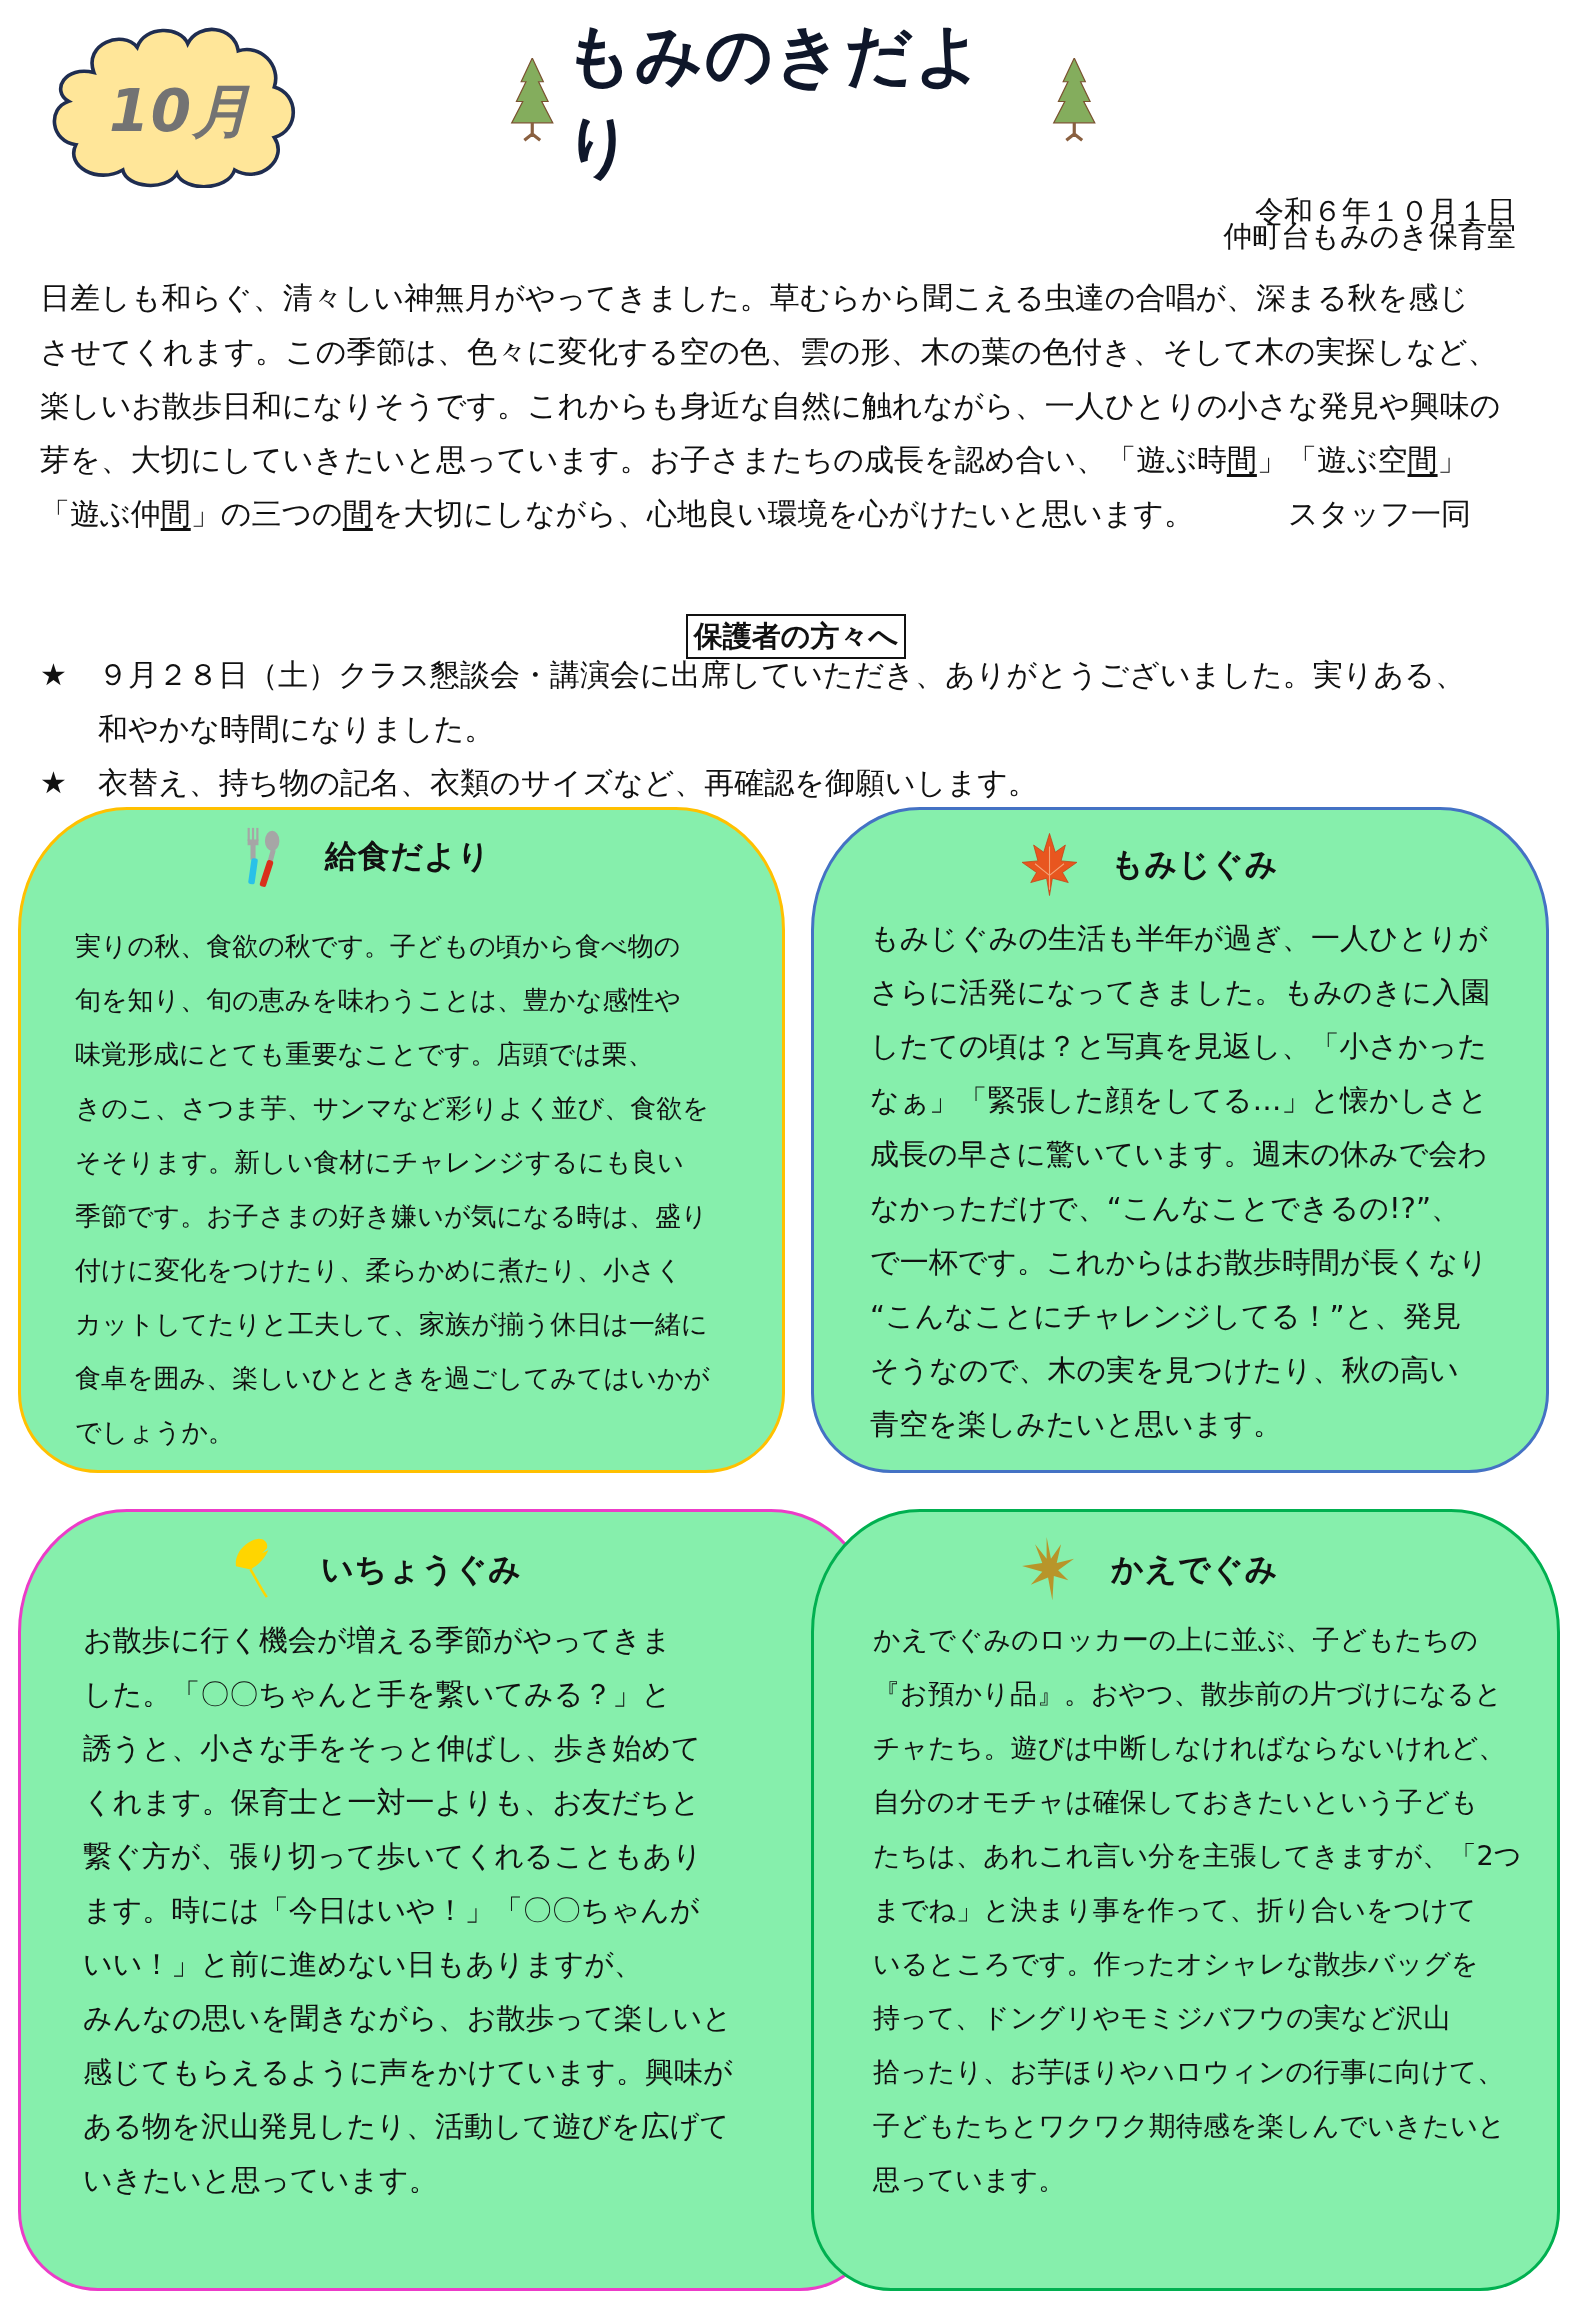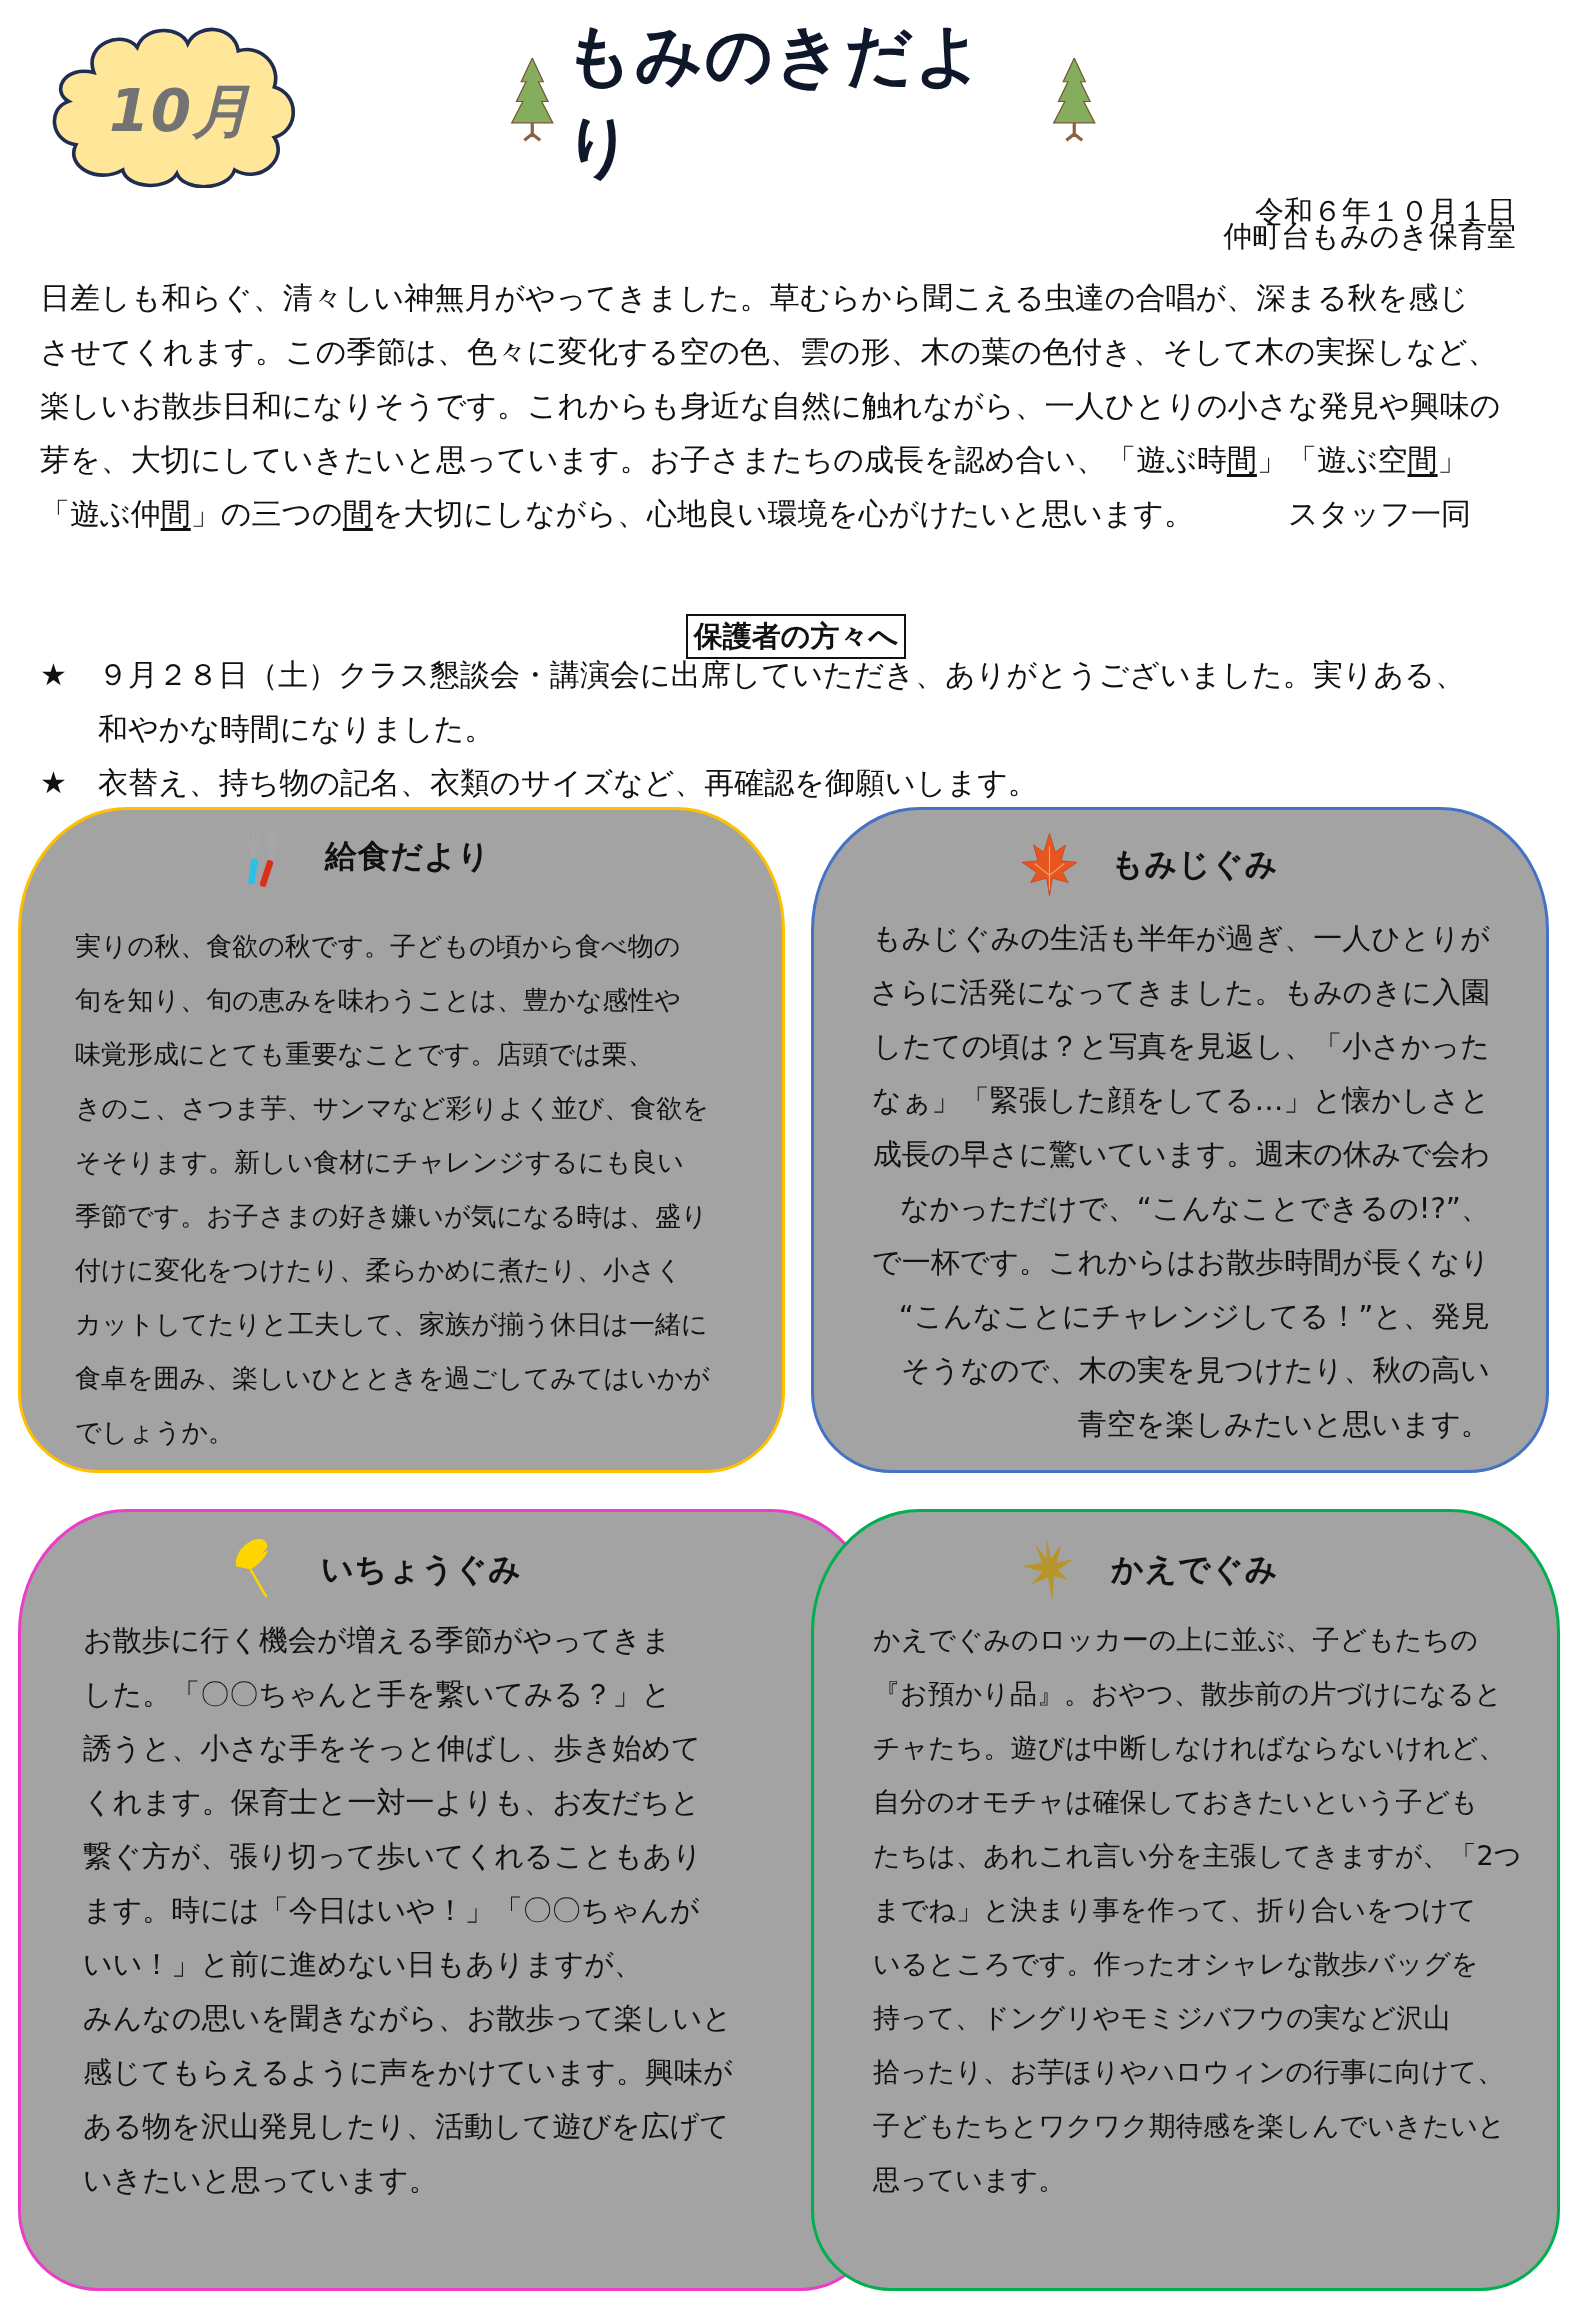--- a/index.html
+++ b/index.html
@@ -34,33 +34,33 @@
   #notice-head {
     left: 686px; top: 595px; padding: 1.4px 5.8px; border: 2.2px double #111;
     font-size: 29px; font-weight: bold; line-height: 38px; margin-top: 19px;
   }
   #notices { left: 40px; top: 648px; width: 1520px; font-size: 30px; line-height: 54px; }
   .notice { display: flex; }
   .notice .star { width: 58px; flex: 0 0 58px; }
   
   .box {
     position: absolute; border: 3.6px solid; border-radius: 109px 109px 80px 80px / 123px 123px 80px 80px;
-    box-sizing: border-box; background: #a3a3a3;
+    box-sizing: border-box; background: #86efac;
   }
   .box-head { position: absolute; display: flex; align-items: center; }
   .box-head .icon { width: 65px; height: 65px; margin-right: 29px; }
   .box-head .label { font-size: 32px; font-weight: bold; letter-spacing: 0.7px; }
   .box-body { position: absolute; font-size: 26px; line-height: 54px; }
   .box-body .line { white-space: nowrap; }
 
   #box-food { left: 18px; top: 807px; width: 767px; height: 666px; border-color: #ffc000; }
   #box-food .box-head { left: 210px; top: 14.5px; }
   #box-food .box-body { left: 54px; top: 109px; }
 
-  #box-momiji { left: 811px; top: 807px; width: 738px; height: 666px; border-color: #4472c4; text-align: right; }
+  #box-momiji { left: 811px; top: 807px; width: 738px; height: 666px; border-color: #4472c4; }
   #box-momiji .box-head { left: 203px; top: 22px; }
   #box-momiji .box-body { left: 56px; top: 101px; font-size: 29px; }
 
   #box-icho { left: 18px; top: 1509px; width: 862px; height: 782px; border-color: #ec3cc8; }
   #box-icho .box-head { left: 206px; top: 25px; }
   #box-icho .box-body { left: 62px; top: 101px; font-size: 29px; }
 
   #box-kaede { left: 811px; top: 1509px; width: 749px; height: 782px; border-color: #00b050; }
   #box-kaede .box-head { left: 203px; top: 25px; }
   #box-kaede .box-body { left: 59px; top: 101px; font-size: 27px; }

